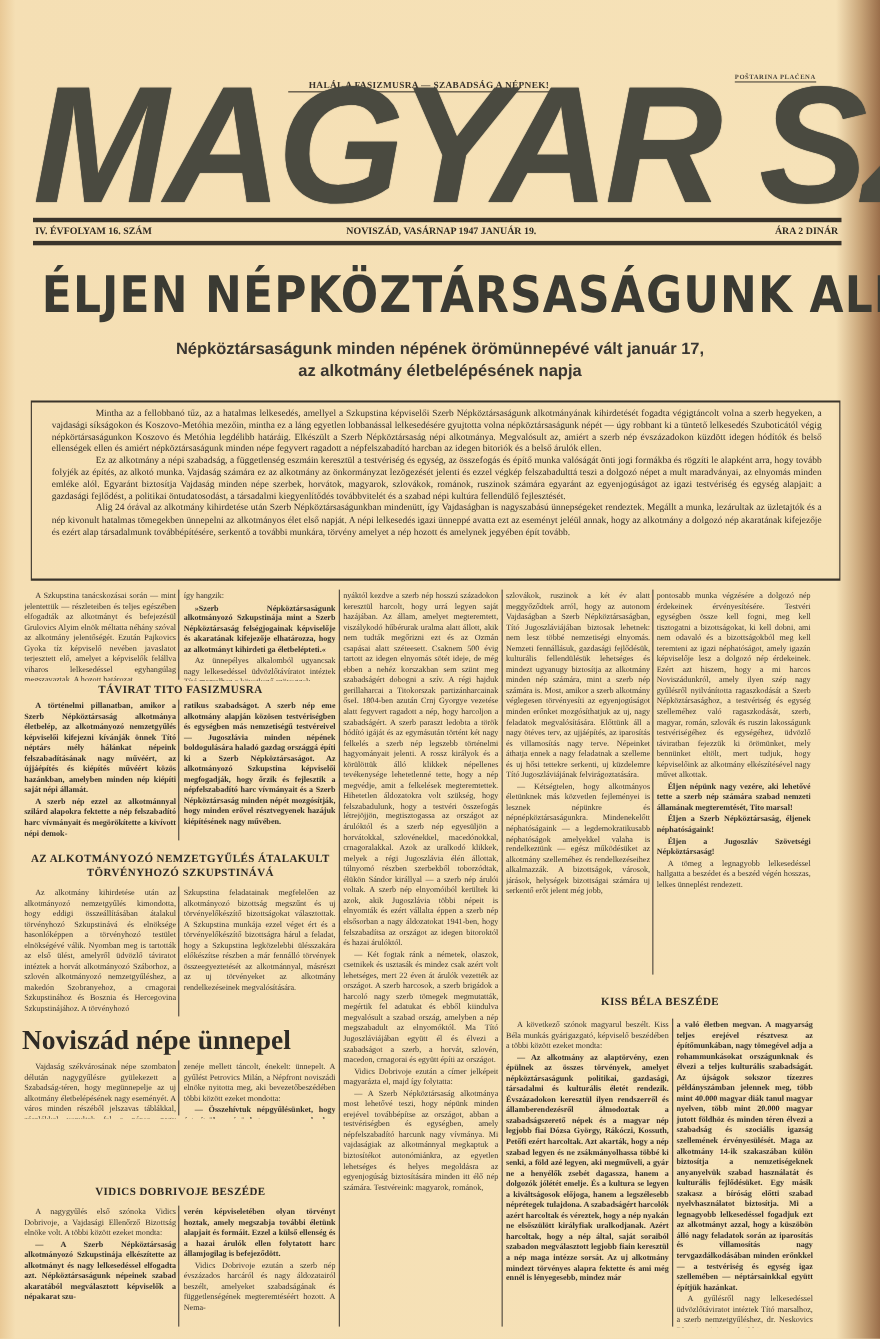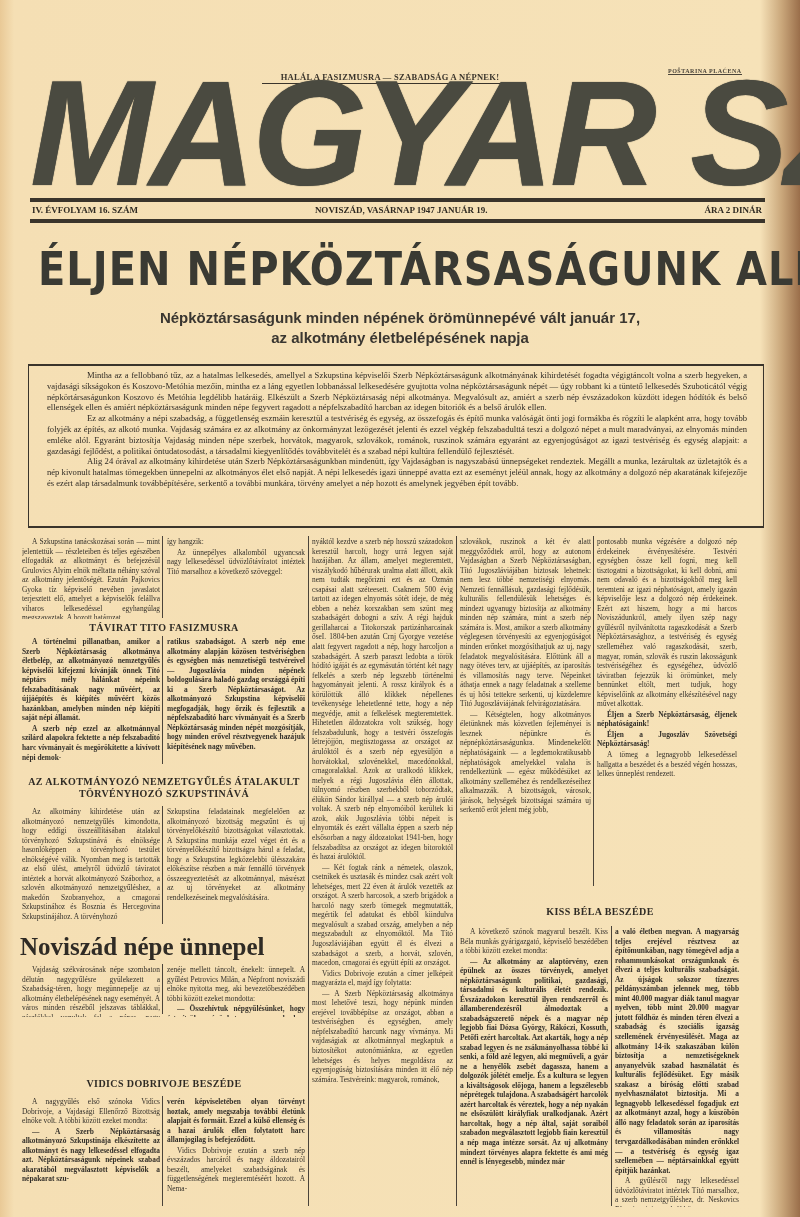--- a/index.html
+++ b/index.html
@@ -112,20 +112,21 @@
   <div class="vline" style="left:308px;top:536px;height:670px;"></div>
   <div class="vline" style="left:456px;top:536px;height:670px;"></div>
   <div class="vline" style="left:593px;top:536px;height:350px;"></div>
   <div class="vline" style="left:611px;top:926px;height:280px;"></div>
 
   <div class="col" style="left:22px;top:537px;width:138px;height:82px;">
     <p>A Szkupstina tanácskozásai során — mint jelentettük — részleteiben és teljes egészében elfogadták az alkotmányt és befejezésül Grulovics Alyim elnök méltatta néhány szóval az alkotmány jelentőségét. Ezután Pajkovics Gyoka tíz képviselő nevében javaslatot terjesztett elő, amelyet a képviselők felállva viharos lelkesedéssel egyhangúlag megszavaztak. A hozott határozat</p>
   </div>
   <div class="col" style="left:167px;top:537px;width:138px;height:82px;">
     <p class="noind">így hangzik:</p>
+    <p style="font-weight:bold;">»Szerb Népköztársaságunk alkotmányozó Szkupstinája mint a Szerb Népköztársaság felségjogainak képviselője és akaratának kifejezője elhatározza, hogy az alkotmányt kihirdeti ga életbelépteti.«</p>
     <p>Az ünnepélyes alkalomból ugyancsak nagy lelkesedéssel üdvözlőtávíratot intéztek Tító marsalhoz a következő szöveggel:</p>
   </div>
 
   <div class="section-title" style="left:22px;top:622px;width:284px;">TÁVIRAT TITO FASIZMUSRA</div>
 
   <div class="col" style="left:22px;top:637px;width:138px;height:130px;font-weight:bold;">
     <p>A történelmi pillanatban, amikor a Szerb Népköztársaság alkotmánya életbelép, az alkotmányozó nemzetgyűlés képviselői kifejezni kívánják önnek Tító néptárs mély hálánkat népeink felszabadításának nagy művéért, az újjáépítés és kiépítés művéért közös hazánkban, amelyben minden nép kiépíti saját népi államát.</p>
     <p>A szerb nép ezzel az alkotmánnyal szilárd alapokra fektette a nép felszabadító harc vívmányait és megörökítette a kivívott népi demok-</p>
   </div>
   <div class="col" style="left:167px;top:637px;width:138px;height:130px;font-weight:bold;">
@@ -169,20 +170,21 @@
     <p>— A Szerb Népköztársaság alkotmánya most lehetővé teszi, hogy népünk minden erejével továbbépítse az országot, abban a testvériségben és egységben, amely népfelszabadító harcunk nagy vívmánya. Mi vajdaságiak az alkotmánnyal megkaptuk a biztosítékot autonómiánkra, az egyetlen lehetséges és helyes megoldásra az egyenjogúság biztosítására minden itt élő nép számára. Testvéreink: magyarok, románok,</p>
   </div>
 
   <div class="col" style="left:460px;top:537px;width:131px;height:350px;">
     <p class="noind">szlovákok, ruszinok a két év alatt meggyőződtek arról, hogy az autonom Vajdaságban a Szerb Népköztársaságban, Tító Jugoszláviájában biztosak lehetnek: nem lesz többé nemzetiségi elnyomás. Nemzeti fennállásuk, gazdasági fejlődésük, kulturális fellendülésük lehetséges és mindezt ugyanugy biztosítja az alkotmány minden nép számára, mint a szerb nép számára is. Most, amikor a szerb alkotmány véglegesen törvényesíti az egyenjogúságot minden erőnket mozgósíthatjuk az uj, nagy feladatok megvalósítására. Előttünk áll a nagy ötéves terv, az ujjáépítés, az iparosítás és villamosítás nagy terve. Népeinket áthatja ennek a nagy feladatnak a szelleme és uj hősi tettekre serkenti, uj küzdelemre Tító Jugoszláviájának felvirágoztatására.</p>
     <p>— Kétségtelen, hogy alkotmányos életünknek más közvetlen fejleményei is lesznek népünkre és népnépköztársaságunkra. Mindenekelőtt néphatóságaink — a legdemokratikusabb néphatóságok amelyekkel valaha is rendelkeztünk — egész működésüket az alkotmány szelleméhez és rendelkezéseihez alkalmazzák. A bizottságok, városok, járások, helységek bizottságai számára uj serkentő erőt jelent még jobb,</p>
   </div>
 
   <div class="col" style="left:597px;top:537px;width:140px;height:350px;">
     <p class="noind">pontosabb munka végzésére a dolgozó nép érdekeinek érvényesítésére. Testvéri egységben össze kell fogni, meg kell tisztogatni a bizottságokat, ki kell dobni, ami nem odavaló és a bizottságokból meg kell teremteni az igazi néphatóságot, amely igazán képviselője lesz a dolgozó nép érdekeinek. Ezért azt hiszem, hogy a mi harcos Noviszádunkról, amely ilyen szép nagy gyűlésről nyilvánította ragaszkodását a Szerb Népköztársasághoz, a testvériség és egység szelleméhez való ragaszkodását, szerb, magyar, román, szlovák és ruszin lakosságunk testvériségéhez és egységéhez, üdvözlő táviratban fejezzük ki örömünket, mely bennünket eltölt, mert tudjuk, hogy képviselőink az alkotmány elkészítésével nagy művet alkottak.</p>
+    <p style="font-weight:bold;">Éljen népünk nagy vezére, aki lehetővé tette a szerb nép számára szabad nemzeti államának megteremtését, Tito marsal!</p>
     <p style="font-weight:bold;">Éljen a Szerb Népköztársaság, éljenek néphatóságaink!</p>
     <p style="font-weight:bold;">Éljen a Jugoszláv Szövetségi Népköztársaság!</p>
     <p>A tömeg a legnagyobb lelkesedéssel hallgatta a beszédet és a beszéd végén hosszas, lelkes ünneplést rendezett.</p>
   </div>
 
   <div class="section-title" style="left:460px;top:906px;width:280px;">KISS BÉLA BESZÉDE</div>
 
   <div class="col" style="left:460px;top:927px;width:148px;height:280px;">
     <p>A következő szónok magyarul beszélt. Kiss Béla munkás gyárigazgató, képviselő beszédében a többi között ezeket mondta:</p>
     <p style="font-weight:bold;">— Az alkotmány az alaptörvény, ezen épülnek az összes törvények, amelyet népköztársaságunk politikai, gazdasági, társadalmi és kulturális életét rendezik. Évszázadokon keresztül ilyen rendszerről és államberendezésről álmodoztak a szabadságszerető népek és a magyar nép legjobb fiai Dózsa György, Rákóczi, Kossuth, Petőfi ezért harcoltak. Azt akarták, hogy a nép szabad legyen és ne zsákmányolhassa többé ki senki, a föld azé legyen, aki megműveli, a gyár ne a henyélők zsebét dagassza, hanem a dolgozók jólétét emelje. És a kultura se legyen a kiváltságosok előjoga, hanem a legszélesebb néprétegek tulajdona. A szabadságért harcolók azért harcoltak és véreztek, hogy a nép nyakán ne elsőszülött királyfiak uralkodjanak. Azért harcoltak, hogy a nép által, saját soraiból szabadon megválasztott legjobb fiain keresztül a nép maga intézze sorsát. Az uj alkotmány mindezt törvényes alapra fektette és ami még ennél is lényegesebb, mindez már</p>

